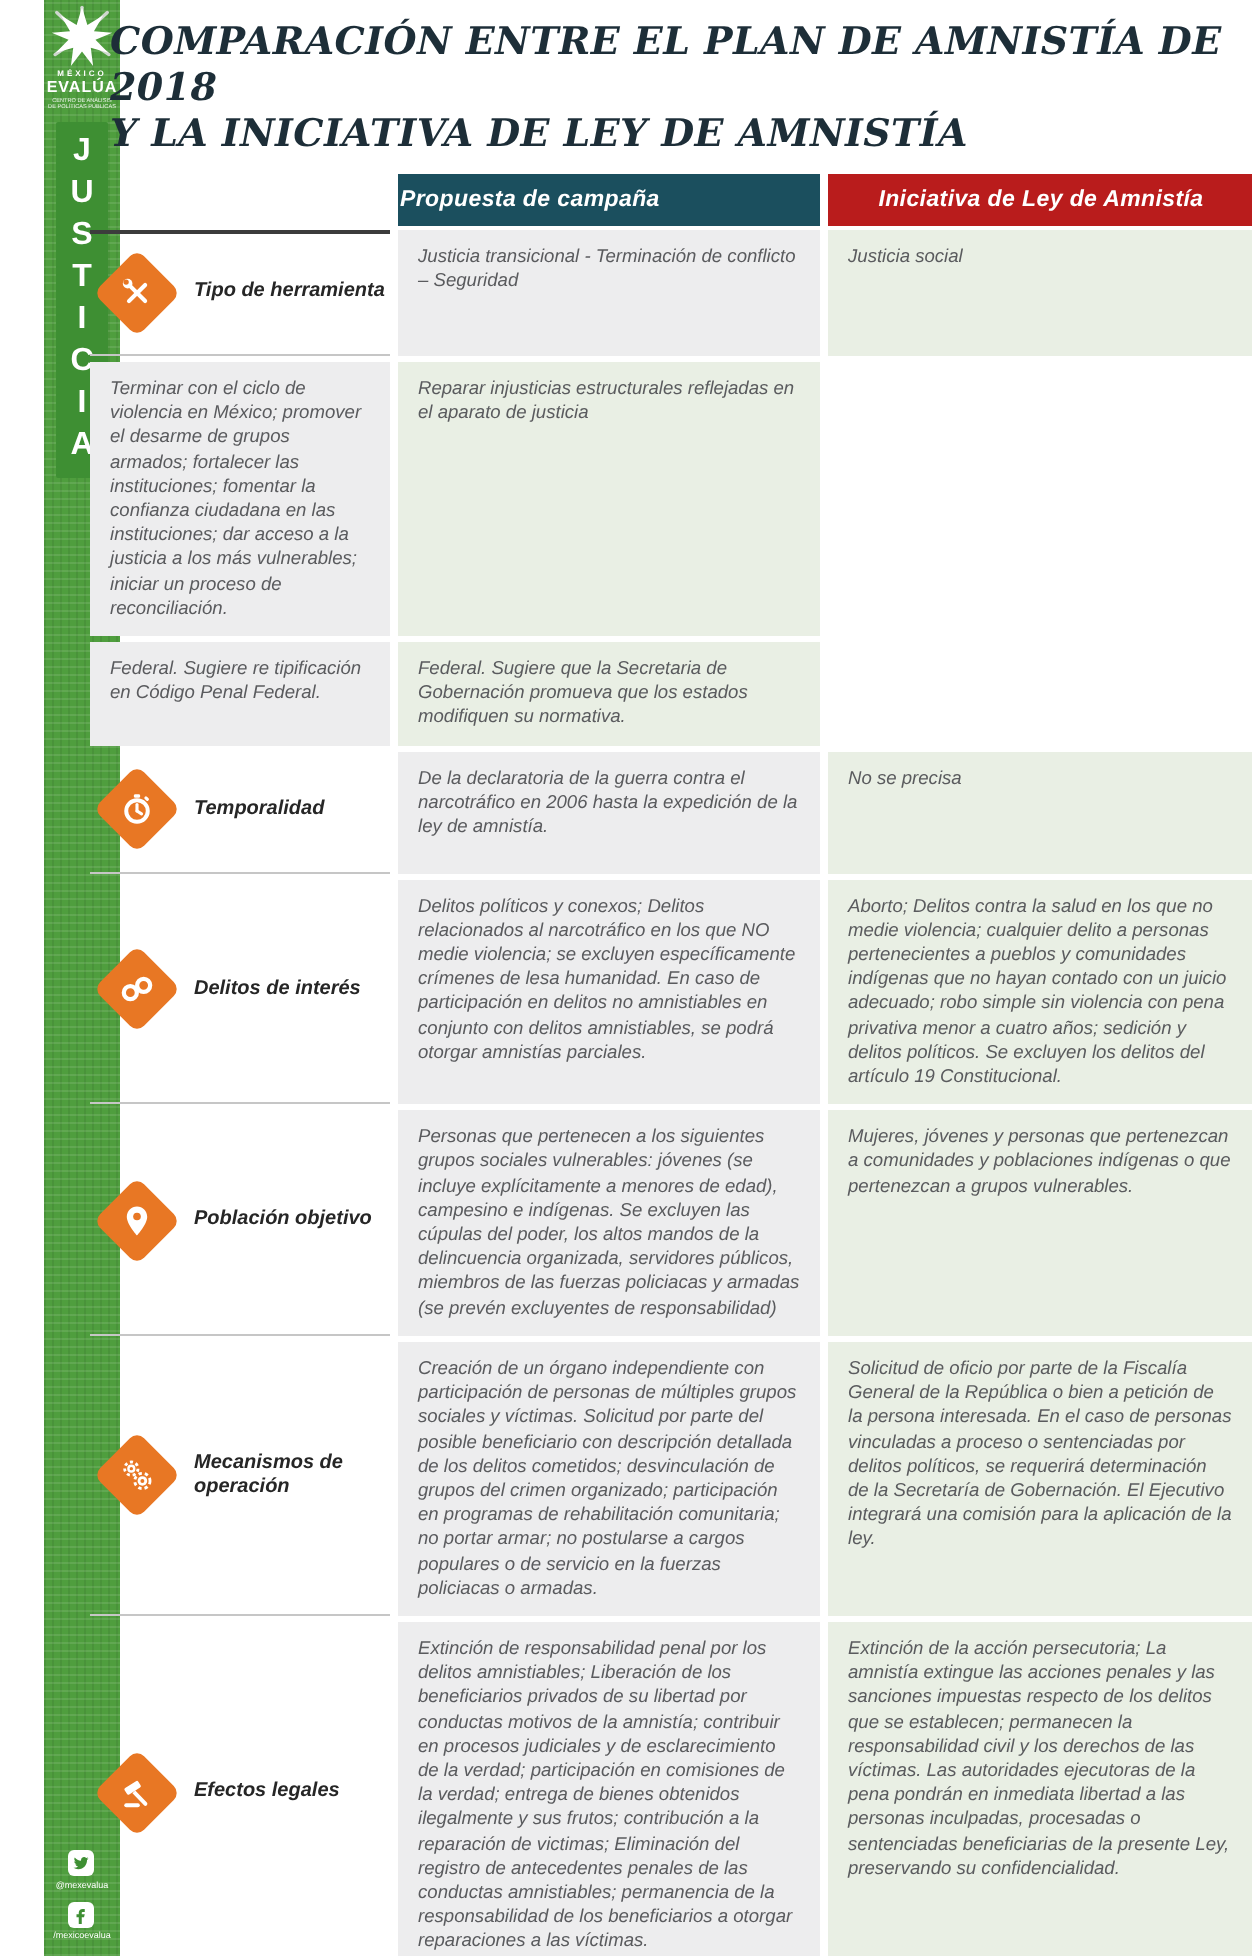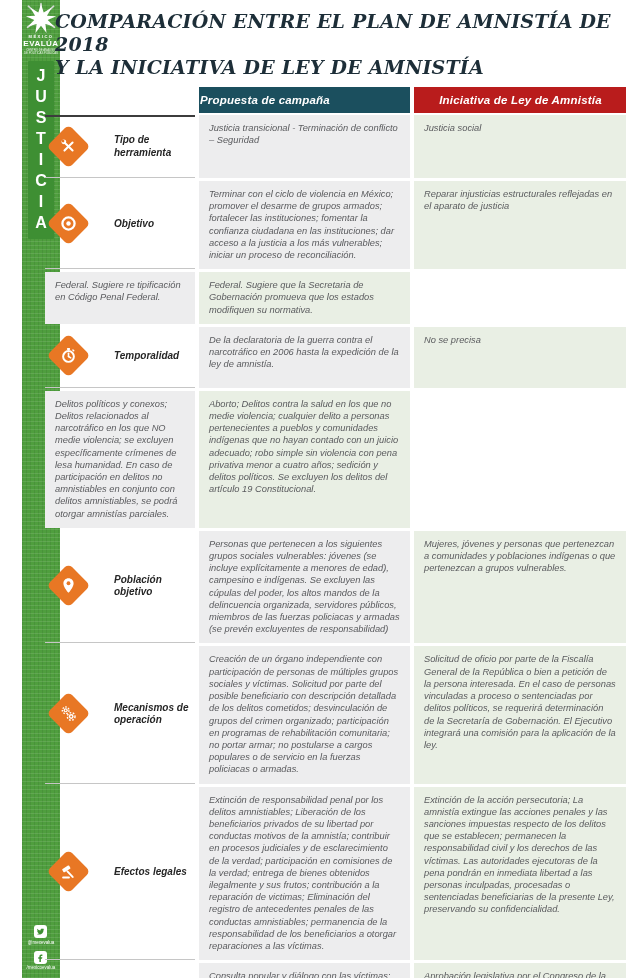--- a/index.html
+++ b/index.html
@@ -55,21 +55,21 @@
     padding-left:1px;letter-spacing:.2px;
   }
   .col-head.campaign{background:#1b4f5e;}
   .col-head.initiative{background:#b91c1c;text-align:center;}
   .rows{display:flex;flex-direction:column;}
   .row{
     display:grid;grid-template-columns:150px 211px 1fr;column-gap:4px;
     margin-bottom:3px;
   }
   .label-col{
-    display:flex;align-items:flex-end;gap:23px;
+    display:flex;align-items:flex-end;gap:6px;
     border-bottom:1px solid #c6c6c6;padding:6px 2px 8px 0;
   }
   .row:first-child .label-col{border-top:2px solid #3c3c3c;}
   .row:last-child .label-col{border-bottom:none;}
   .diamond-wrap{width:46px;height:46px;flex:0 0 46px;display:flex;align-items:center;justify-content:center;align-self:center;}
   .diamond{
     width:31px;height:31px;background:#e87724;border-radius:5px;
     transform:rotate(45deg);display:flex;align-items:center;justify-content:center;
   }
   .diamond .icon{transform:rotate(-45deg);display:flex;}
@@ -167,33 +167,20 @@
                   </svg>
                 </span>
               </span>
       </span>
       <span class="row-label">Tipo de herramienta</span>
     </div>
     <div class="cell campaign">Justicia transicional - Terminación de conflicto – Seguridad</div>
     <div class="cell initiative">Justicia social</div>
   </div>
         <div class="row">
-    <div class="label-col">
-      <span class="diamond-wrap">
-        <span class="diamond">
-                <span class="icon">
-                  <svg width="17" height="17" viewBox="0 0 24 24">
-                    <circle cx="12" cy="12" r="8.6" fill="none" stroke="#fff" stroke-width="3.2"></circle>
-                    <circle cx="12" cy="12" r="3.1" fill="#fff"></circle>
-                  </svg>
-                </span>
-              </span>
-      </span>
-      <span class="row-label">Objetivo</span>
-    </div>
     <div class="cell campaign">Terminar con el ciclo de violencia en México; promover el desarme de grupos armados; fortalecer las instituciones; fomentar la confianza ciudadana en las instituciones; dar acceso a la justicia a los más vulnerables; iniciar un proceso de reconciliación.</div>
     <div class="cell initiative">Reparar injusticias estructurales reflejadas en el aparato de justicia</div>
   </div>
         <div class="row">
     <div class="cell campaign">Federal. Sugiere re tipificación en Código Penal Federal.</div>
     <div class="cell initiative">Federal. Sugiere que la Secretaria de Gobernación promueva que los estados modifiquen su normativa.</div>
   </div>
         <div class="row">
     <div class="label-col">
       <span class="diamond-wrap">
@@ -208,20 +195,34 @@
                   </svg>
                 </span>
               </span>
       </span>
       <span class="row-label">Temporalidad</span>
     </div>
     <div class="cell campaign">De la declaratoria de la guerra contra el narcotráfico en 2006 hasta la expedición de la ley de amnistía.</div>
     <div class="cell initiative">No se precisa</div>
   </div>
         <div class="row">
+    <div class="label-col">
+      <span class="diamond-wrap">
+        <span class="diamond">
+                <span class="icon">
+                  <svg width="17" height="17" viewBox="0 0 24 24">
+                    <circle cx="7.3" cy="14.6" r="4.6" fill="none" stroke="#fff" stroke-width="3"></circle>
+                    <circle cx="16.7" cy="9.4" r="4.6" fill="none" stroke="#fff" stroke-width="3"></circle>
+                    <path d="M10.8 12.4l2.4-1.3" stroke="#fff" stroke-width="2"></path>
+                  </svg>
+                </span>
+              </span>
+      </span>
+      <span class="row-label">Delitos de interés</span>
+    </div>
     <div class="cell campaign">Delitos políticos y conexos; Delitos relacionados al narcotráfico en los que NO medie violencia; se excluyen específicamente crímenes de lesa humanidad. En caso de participación en delitos no amnistiables en conjunto con delitos amnistiables, se podrá otorgar amnistías parciales.</div>
     <div class="cell initiative">Aborto; Delitos contra la salud en los que no medie violencia; cualquier delito a personas pertenecientes a pueblos y comunidades indígenas que no hayan contado con un juicio adecuado; robo simple sin violencia con pena privativa menor a cuatro años; sedición y delitos políticos. Se excluyen los delitos del artículo 19 Constitucional.</div>
   </div>
         <div class="row">
     <div class="label-col">
       <span class="diamond-wrap">
         <span class="diamond">
                 <span class="icon">
                   <svg width="17" height="17" viewBox="0 0 24 24">
                     <path d="M12 1.8c-4 0-7.2 3.2-7.2 7.2 0 5.4 7.2 13.2 7.2 13.2s7.2-7.8 7.2-13.2c0-4-3.2-7.2-7.2-7.2z" fill="#fff"></path>

